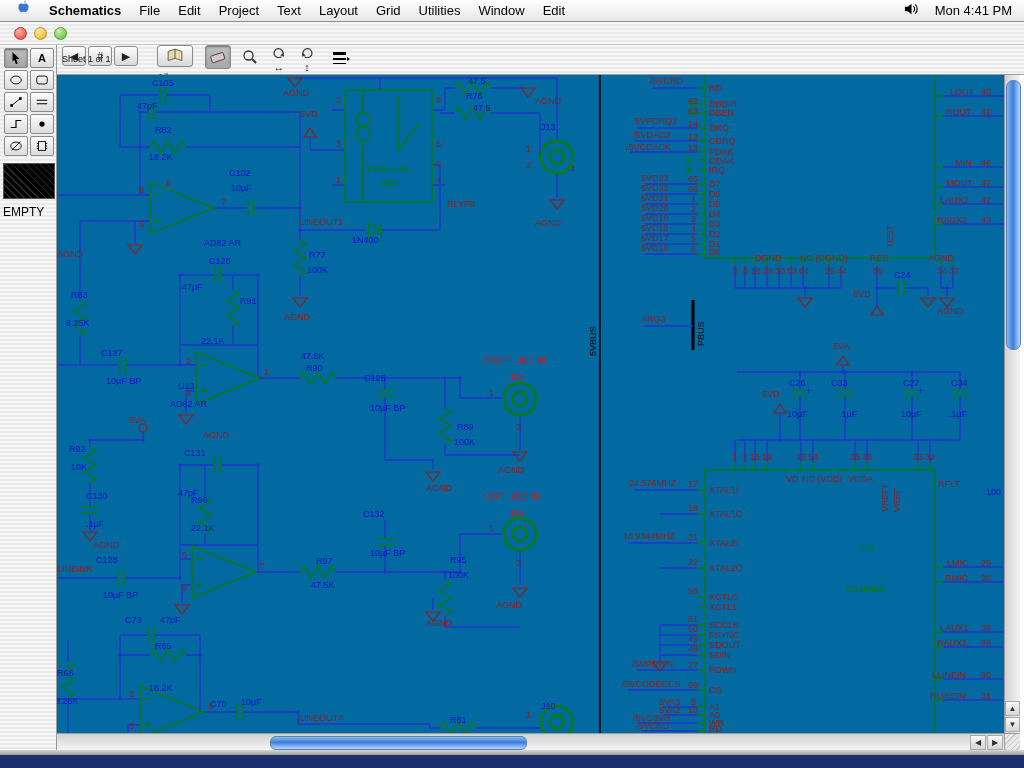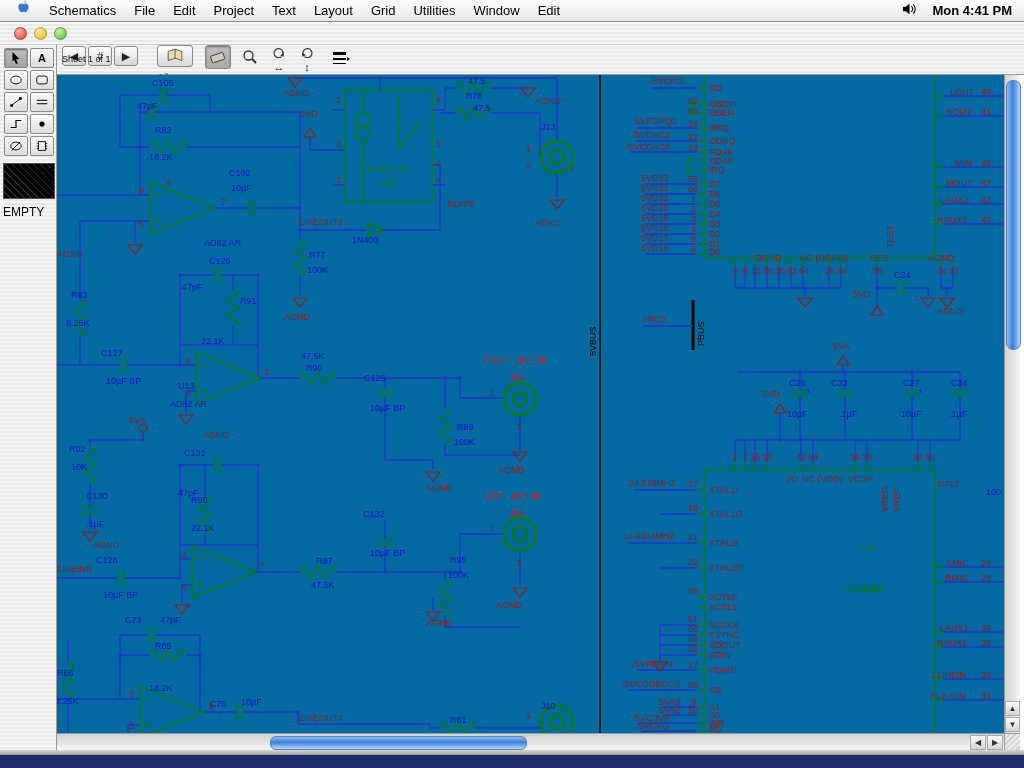--- a/index.html
+++ b/index.html
@@ -4,21 +4,21 @@
 <style>
   html,body{margin:0;padding:0}
   body{width:1024px;height:768px;overflow:hidden;position:relative;
        font-family:"Liberation Sans",sans-serif;background:#1e2f6e;}
   .pin{background:repeating-linear-gradient(180deg,#f6f6f6 0 2px,#e9e9e9 2px 4px);}
   
   #menubar{position:absolute;top:0;left:0;width:1024px;height:22px;box-sizing:border-box;
     background:linear-gradient(#ffffff,#e6e6e6);border-bottom:1px solid #8f8f8f;
     display:flex;align-items:center;padding:0 8px;font-size:13px;color:#000;z-index:50}
   .menu-item{padding:0 9px;line-height:22px;white-space:nowrap}
-  .menu-item.bold{font-weight:normal}
+  .menu-item.bold{font-weight:bold}
   #menu-right{margin-left:auto;display:flex;align-items:center;gap:16px;padding-right:4px}
   
   #window{position:absolute;top:22px;left:0;width:1024px;height:733px;background:#fff;}
   #titlebar{position:absolute;top:0;left:0;width:1024px;height:23px;box-sizing:border-box;border-bottom:1px solid #c8c8c8}
   .tl{position:absolute;top:5px;width:13px;height:13px;border-radius:50%;box-sizing:border-box}
   #tl-close{left:14px;background:radial-gradient(circle at 35% 30%,#ffb3a6,#ee6a5f 60%,#c33b2d);border:1px solid #b23c2e}
   #tl-min{left:34px;background:radial-gradient(circle at 35% 30%,#ffe9a8,#f5c843 60%,#c9992a);border:1px solid #b8952f}
   #tl-zoom{left:54px;background:radial-gradient(circle at 35% 30%,#c8f0b0,#7ed356 60%,#4f9e2f);border:1px solid #5a9e3a}
   #toolbar{position:absolute;left:57px;top:23px;width:967px;height:30px;box-sizing:border-box;border-bottom:1px solid #9a9a9a}
   .tb-btn{position:absolute;box-sizing:border-box;border:1px solid #8a8a8a;border-radius:3px;
@@ -74,21 +74,21 @@
   <span class="menu-item">Utilities</span>
   <span class="menu-item">Window</span>
   <span class="menu-item">Edit</span>
   <span id="menu-right">
     <span>
       <svg width="15" height="14" viewBox="0 0 16 14">
         <path d="M1,4.5 H4 L8,1.5 V12.5 L4,9.5 H1 Z" fill="#000"></path>
         <path d="M10,4 a4,4 0 0 1 0,6 M12,2 a7,7 0 0 1 0,10" stroke="#000" fill="none" stroke-width="1.2"></path>
       </svg>
     </span>
-    <span style="font-weight:bold">Mon 4:41 PM</span>
+    <span style="font-weight:normal">Mon 4:41 PM</span>
   </span>
 </div>
 
 <div id="window">
 
   <div id="titlebar" class="pin">
     <span class="tl" id="tl-close"></span>
     <span class="tl" id="tl-min"></span>
     <span class="tl" id="tl-zoom"></span>
   </div>

